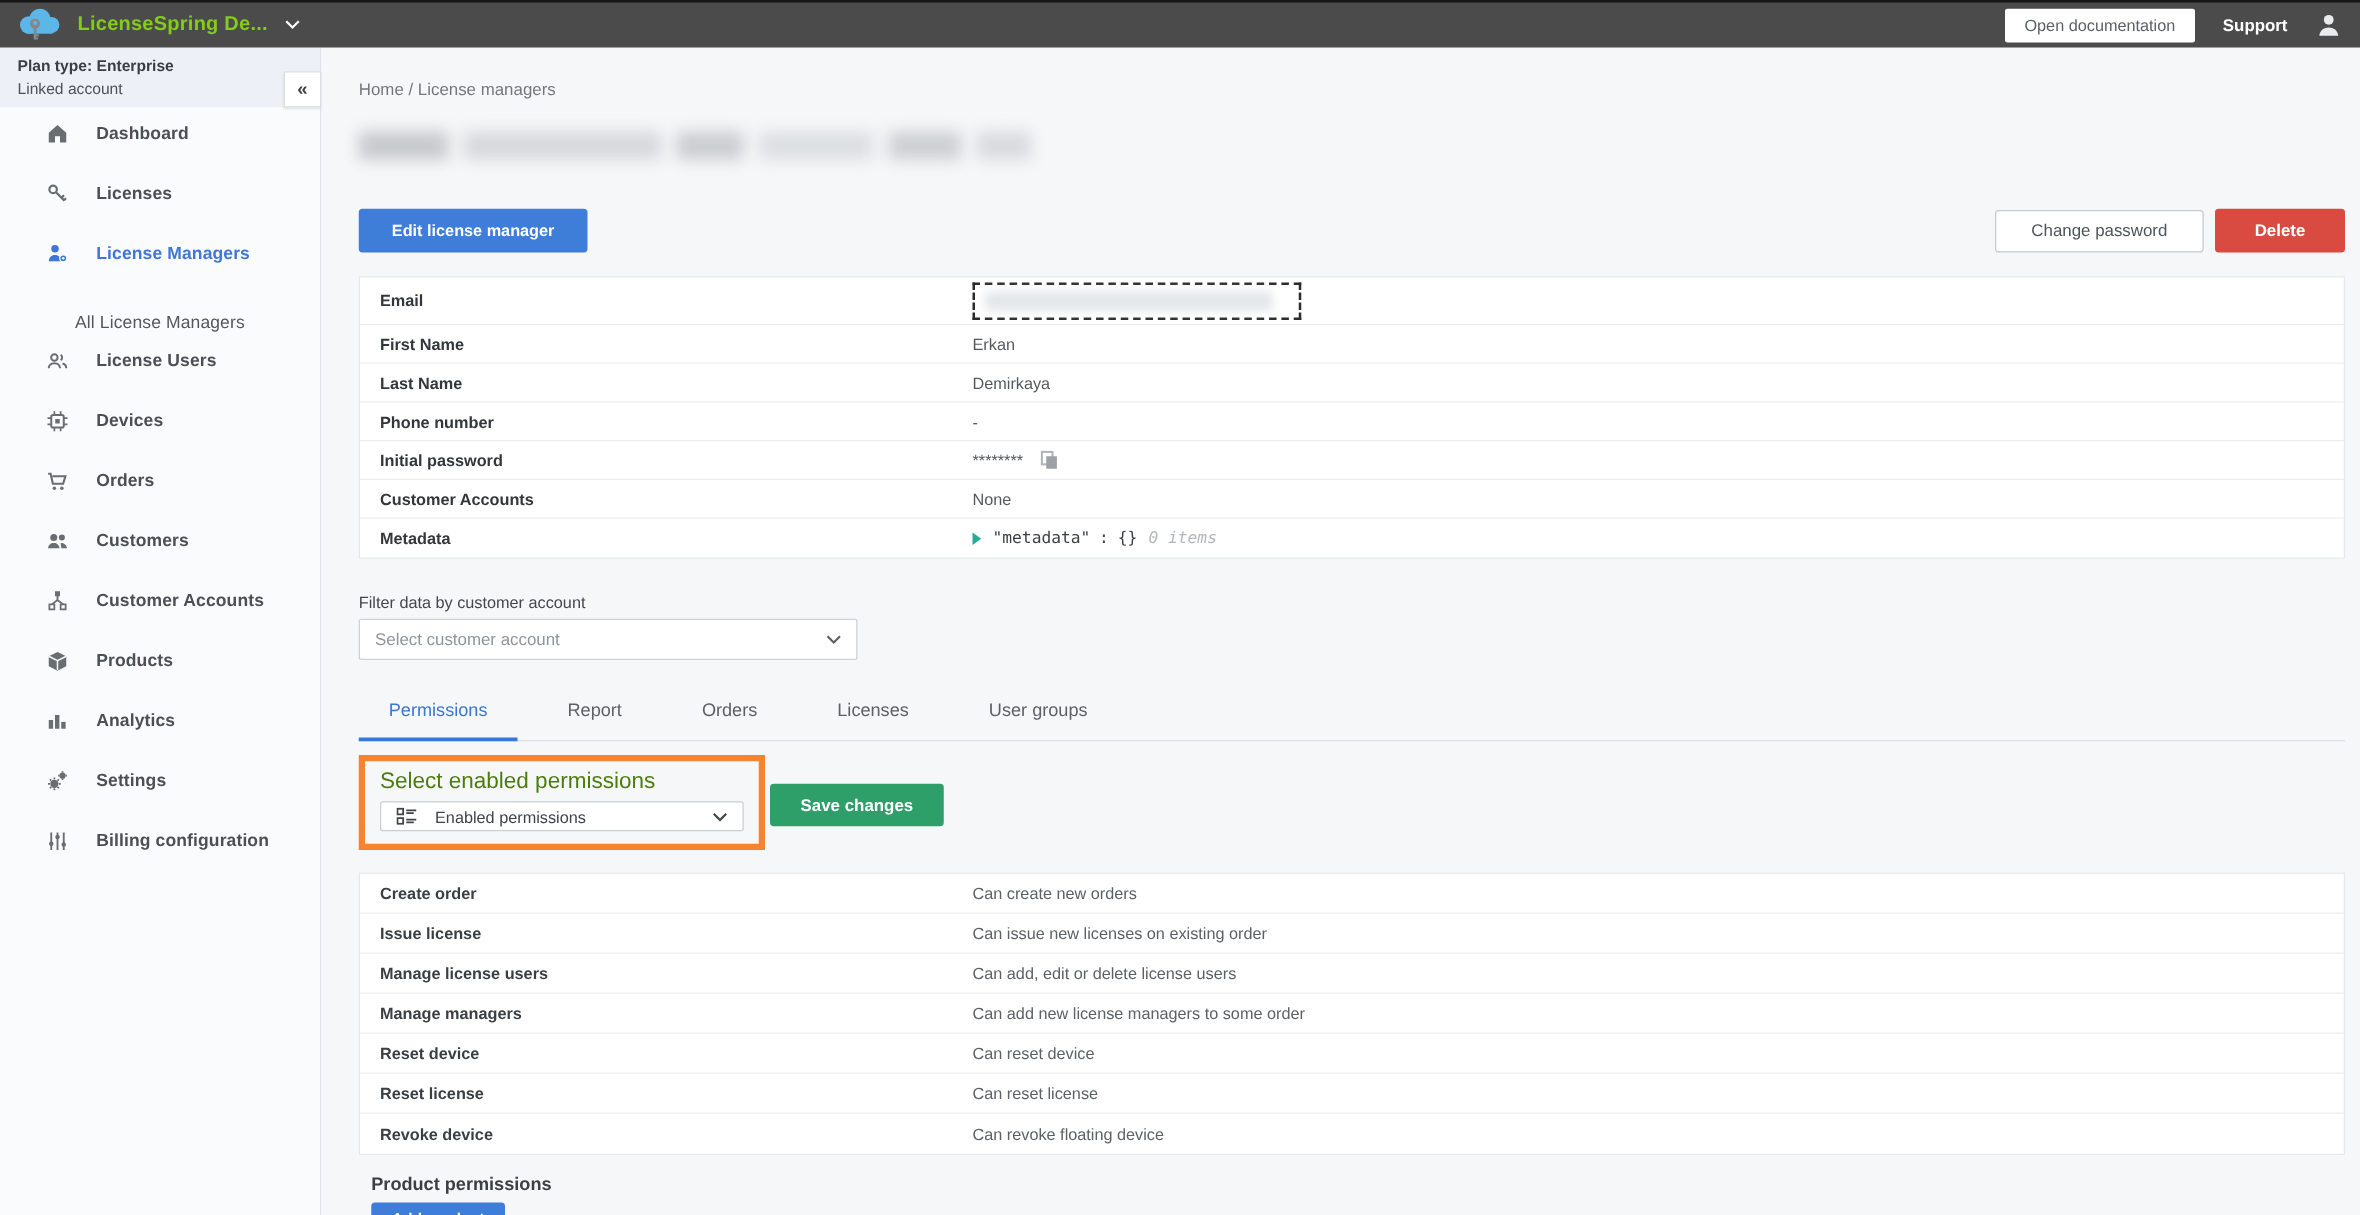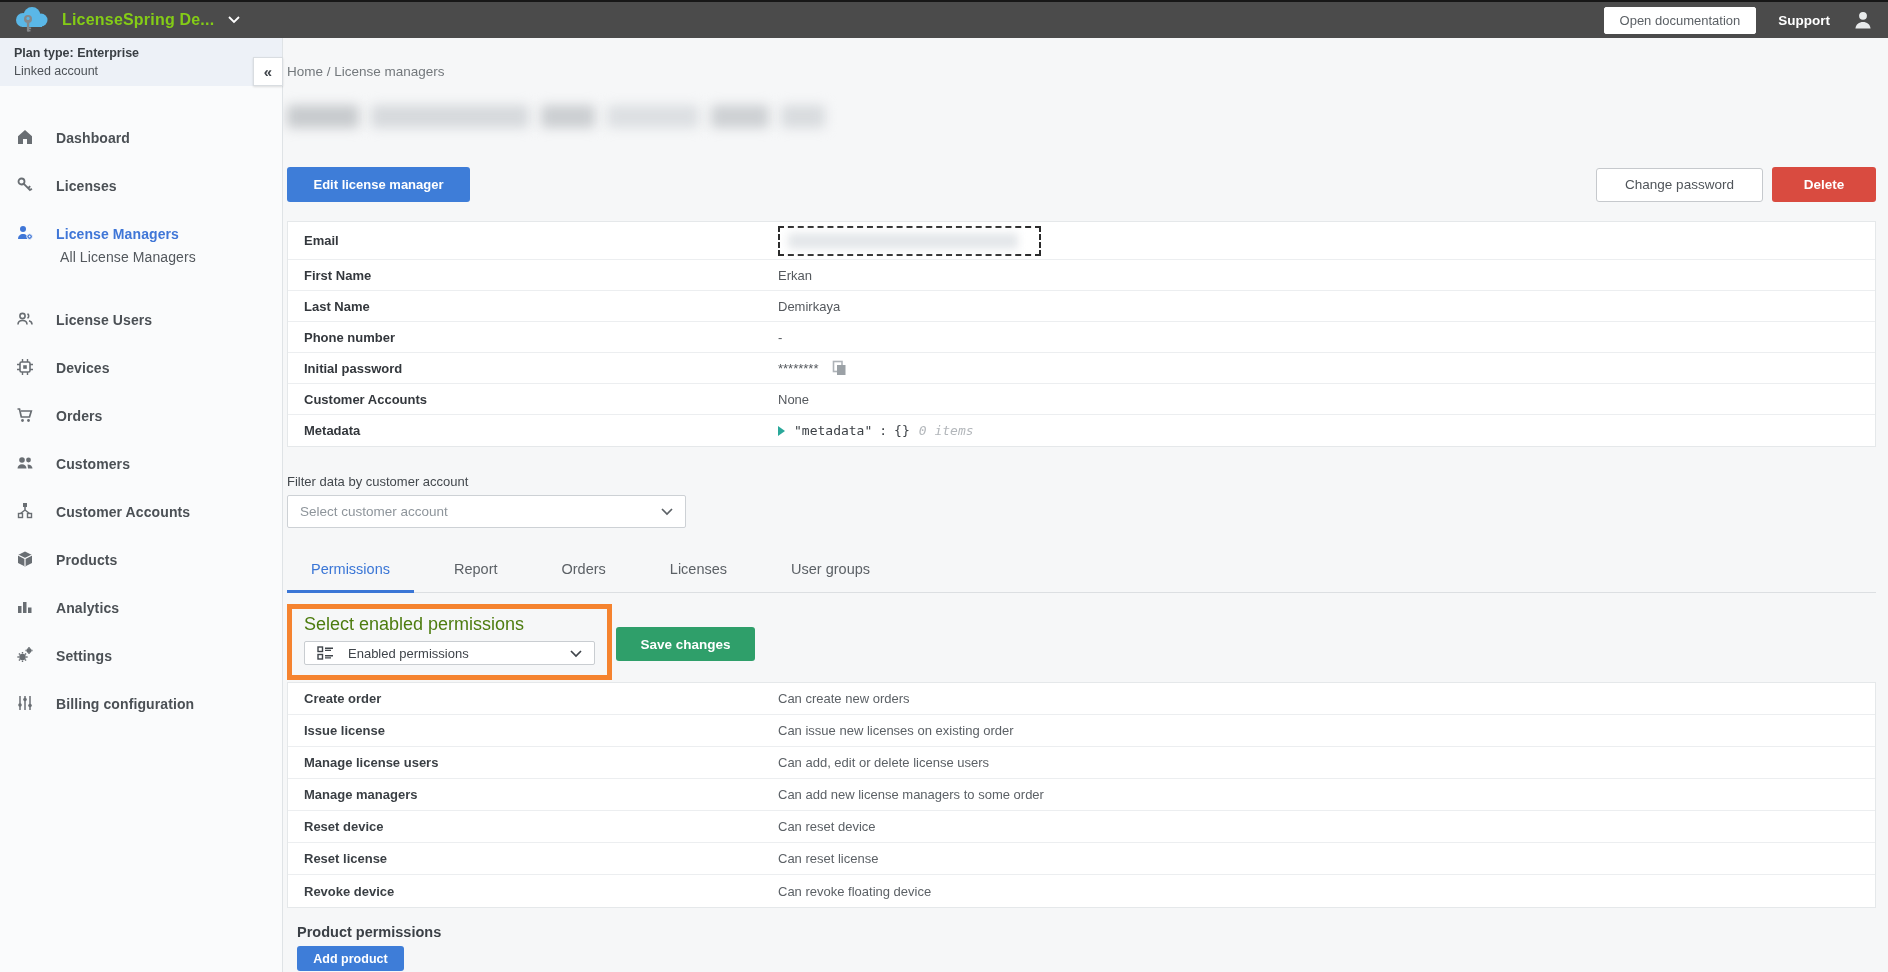--- a/index.html
+++ b/index.html
@@ -14,31 +14,31 @@
   .logo-wrap { width:62px; display:flex; justify-content:center; align-items:center; }
   .app-title { color:#84cc16; font-weight:bold; font-size:16px; letter-spacing:.2px; }
   .title-chevron { margin-left:14px; display:flex; align-items:center; }
   .header-right { margin-left:auto; display:flex; align-items:center; gap:22px; padding-right:14px; }
   .open-doc-btn { background:#fff; color:#5c6166; font-size:13px; border:1px solid #fff;
     border-radius:2px; padding:5px 15px; cursor:pointer; }
   .support-link { color:#fff; font-weight:bold; font-size:13.5px; }
   .user-icon { display:flex; align-items:center; }
 
   
-  .sidebar { position:absolute; left:0; top:38px; bottom:0; width:283px;
+  .sidebar { position:absolute; left:0; top:38px; bottom:0; width:257px;
     background:#fafbfc; border-right:1px solid #dfe3e6; z-index:20; }
   .plan-strip { position:relative; height:48px; background:#edf1f7; padding:6px 0 0 14px; }
   .plan-type { font-weight:bold; color:#3a3f44; font-size:12.5px; line-height:18px; }
   .linked-account { color:#4d5257; font-size:12.5px; line-height:18px; }
   .collapse-btn { position:absolute; right:-1px; top:19px; width:30px; height:29px;
     background:#fff; border:1px solid #d9dde1; box-shadow:0 1px 2px rgba(0,0,0,.12);
     display:flex; align-items:center; justify-content:center;
     font-size:15px; font-weight:bold; color:#3f444a; cursor:pointer; }
   .nav { padding-top:12px; }
-  .nav-item { height:48px; display:flex; align-items:flex-end; padding-left:16px; cursor:pointer; }
+  .nav-item { height:48px; display:flex; align-items:flex-start; padding-left:37px; cursor:pointer; }
   .nav-icon { width:18px; height:18px; margin-right:22px; display:flex; align-items:center; justify-content:center; }
   .nav-label { font-size:14px; color:#4b5055; font-weight:bold; letter-spacing:.1px; }
   .nav-item.active .nav-label { color:#3f76d7; }
   .nav-sub { height:30px; display:flex; align-items:center; padding-left:60px; cursor:pointer; }
   .nav-sub .nav-label { font-weight:normal; color:#53585d; }
   .mt8 { margin-top:8px; }
 
   
   .main { position:absolute; left:257px; top:38px; right:0; bottom:0;
     background:#f6f7f8; padding:0 12px 0 30px; overflow:hidden; }
@@ -96,21 +96,21 @@
   .perm-select-label { font-size:18px; color:#4d7c0f; }
   .perm-dropdown { margin-top:6px; width:291px; height:24px; background:#fff; border:1px solid #c9cdd1;
     border-radius:2px; display:flex; align-items:center; padding:0 12px; cursor:pointer; }
   .perm-dropdown .dd-icon { margin-right:14px; display:flex; }
   .perm-dropdown .dd-text { font-size:13px; color:#3f444a; }
   .perm-dropdown .chev { margin-left:auto; }
   .btn-save { width:139px; height:34px; background:#2f9f6a; color:#fff; font-weight:bold;
     font-size:13.5px; margin-left:4px; margin-top:23px; border-radius:3px; }
 
   
-  .perm-card { margin-top:2px; background:#fff; border:1px solid #e5e8ea; }
+  .perm-card { margin-top:18px; background:#fff; border:1px solid #e5e8ea; }
   .prow { display:flex; align-items:center; height:32px; border-bottom:1px solid #eceef0; padding:0 16px; }
   .prow:last-child { border-bottom:none; }
   .pname { width:474px; font-weight:bold; color:#3a3f44; font-size:13px; }
   .pdesc { color:#5c6166; font-size:13px; }
 
   
   .prod-title { margin-top:16px; margin-left:10px; font-weight:bold; font-size:14.5px; color:#3b4046; }
   .btn-add-product { margin-top:6px; margin-left:10px; width:107px; height:25px;
     background:#3e7dd8; color:#fff; font-weight:bold; font-size:12.5px; }
 </style>

